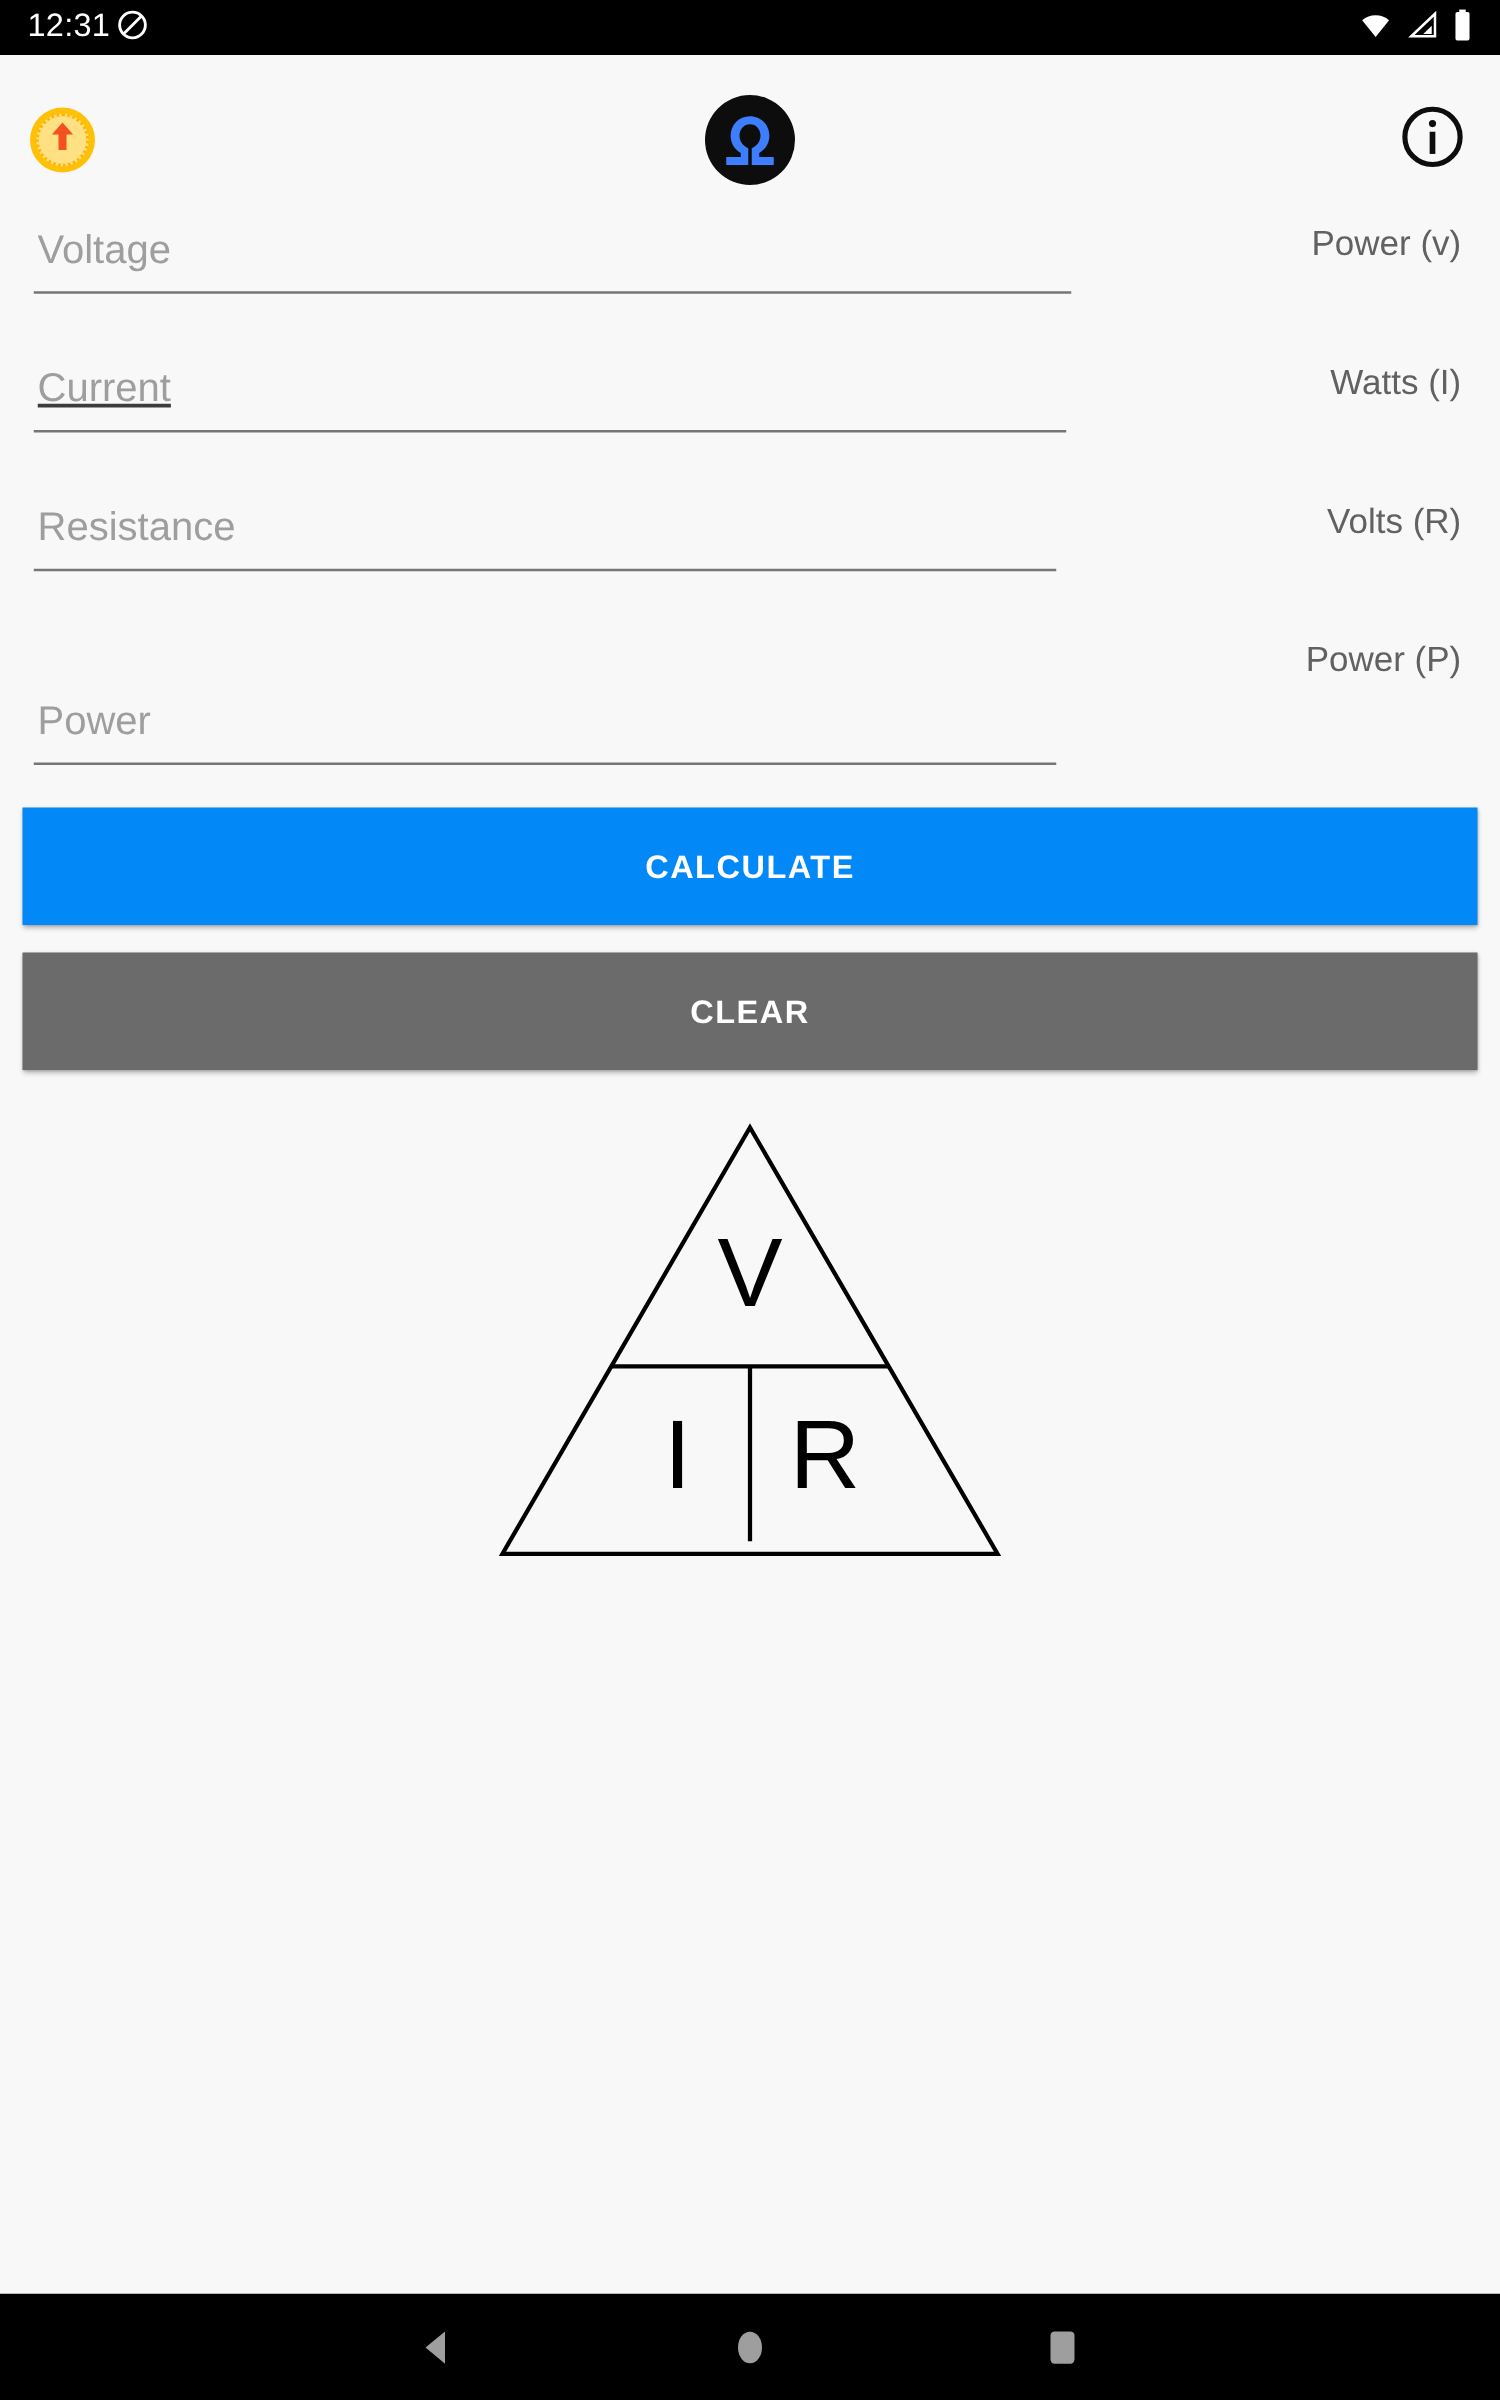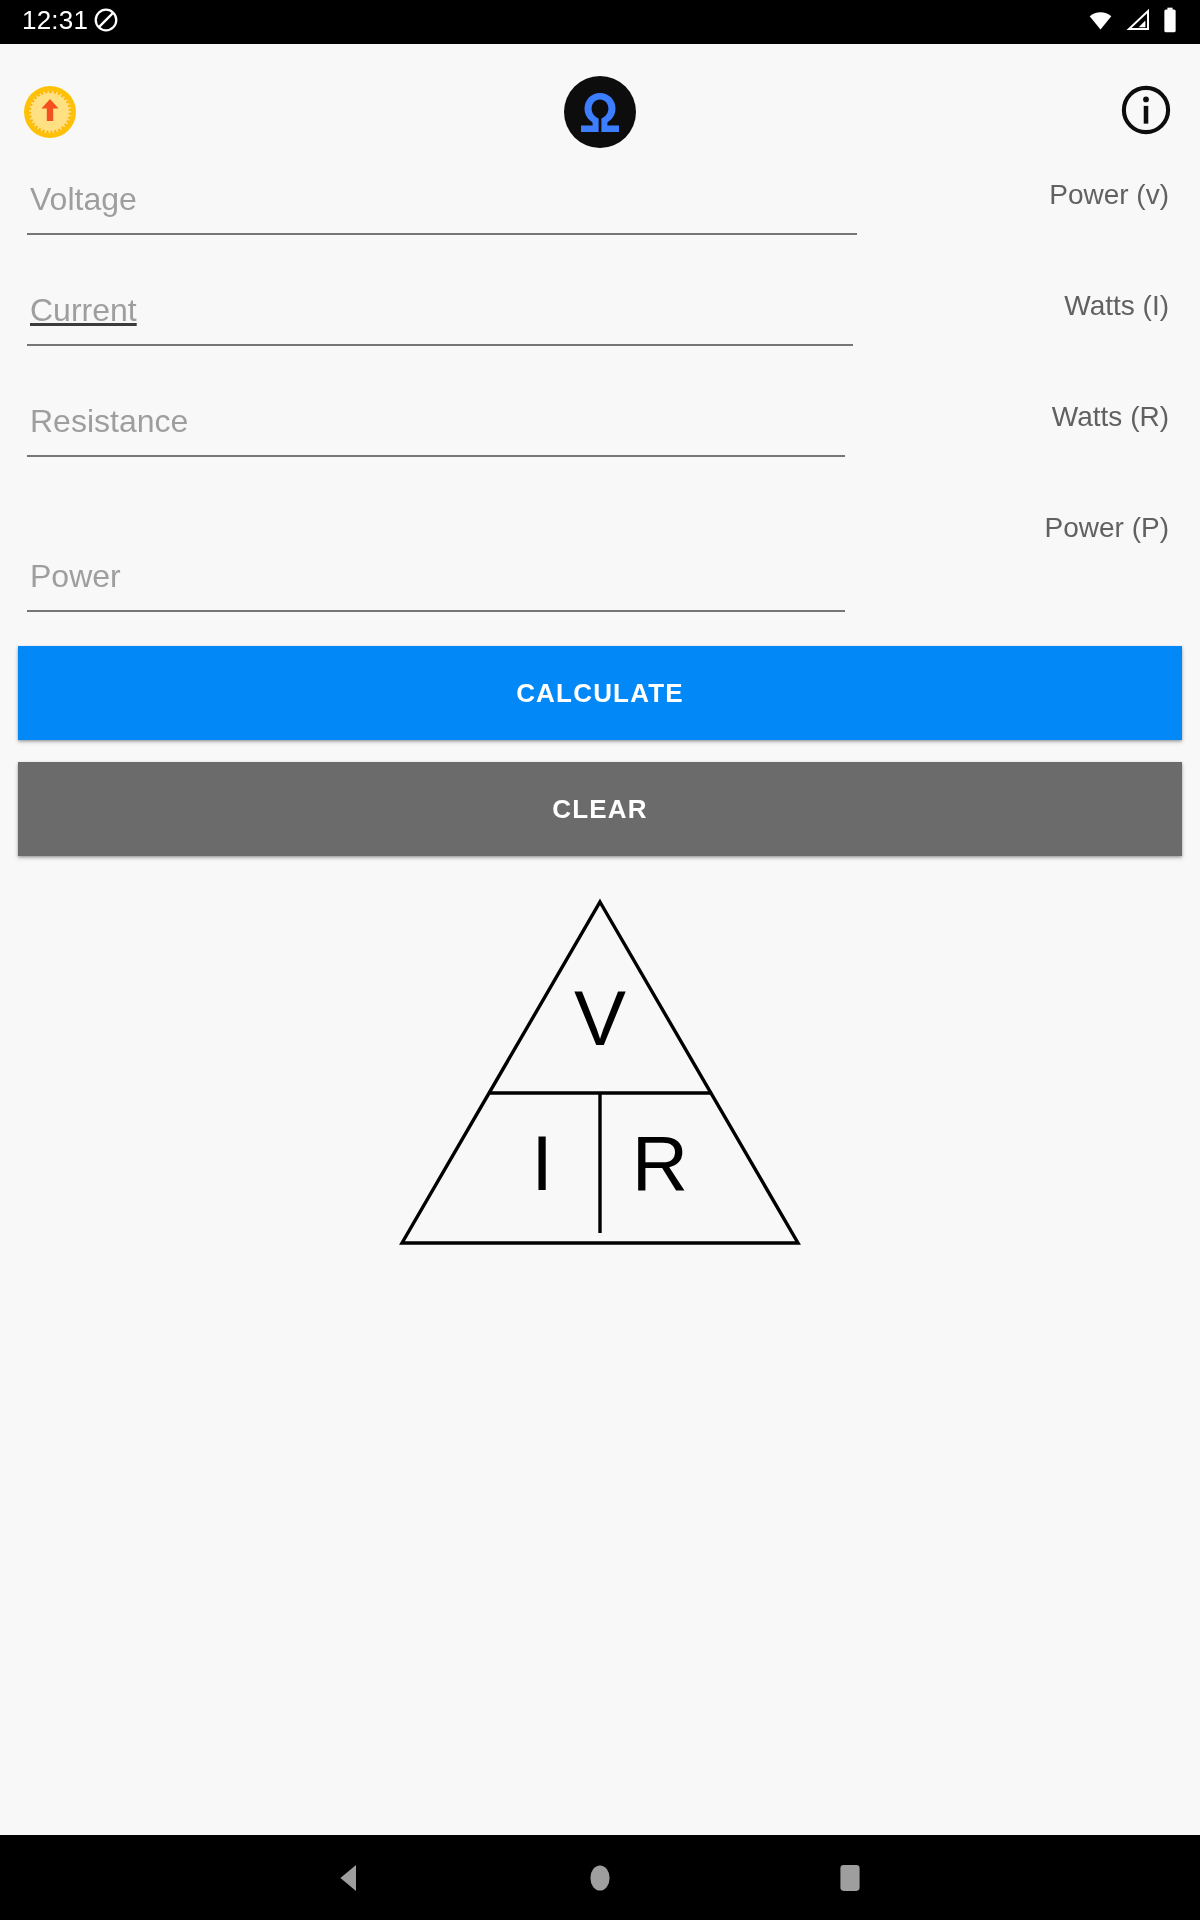--- a/index.html
+++ b/index.html
@@ -182,21 +182,21 @@
       <div class="field-box">
         <input class="field-input" style="width: 826px; text-decoration: underline;" type="text" placeholder="Current">
       </div>
       <div class="field-unit">Watts (I)</div>
     </div>
 
     <div class="field-row">
       <div class="field-box">
         <input class="field-input" style="width: 818px;" type="text" placeholder="Resistance">
       </div>
-      <div class="field-unit">Watts (R)</div>
+      <div class="field-unit">Volts (R)</div>
     </div>
 
     <div class="field-row">
       <div class="field-box">
         <input class="field-input" style="width: 818px; margin-top: 44px;" type="text" placeholder="Power">
       </div>
       <div class="field-unit">Power (P)</div>
     </div>
 
   </div>

